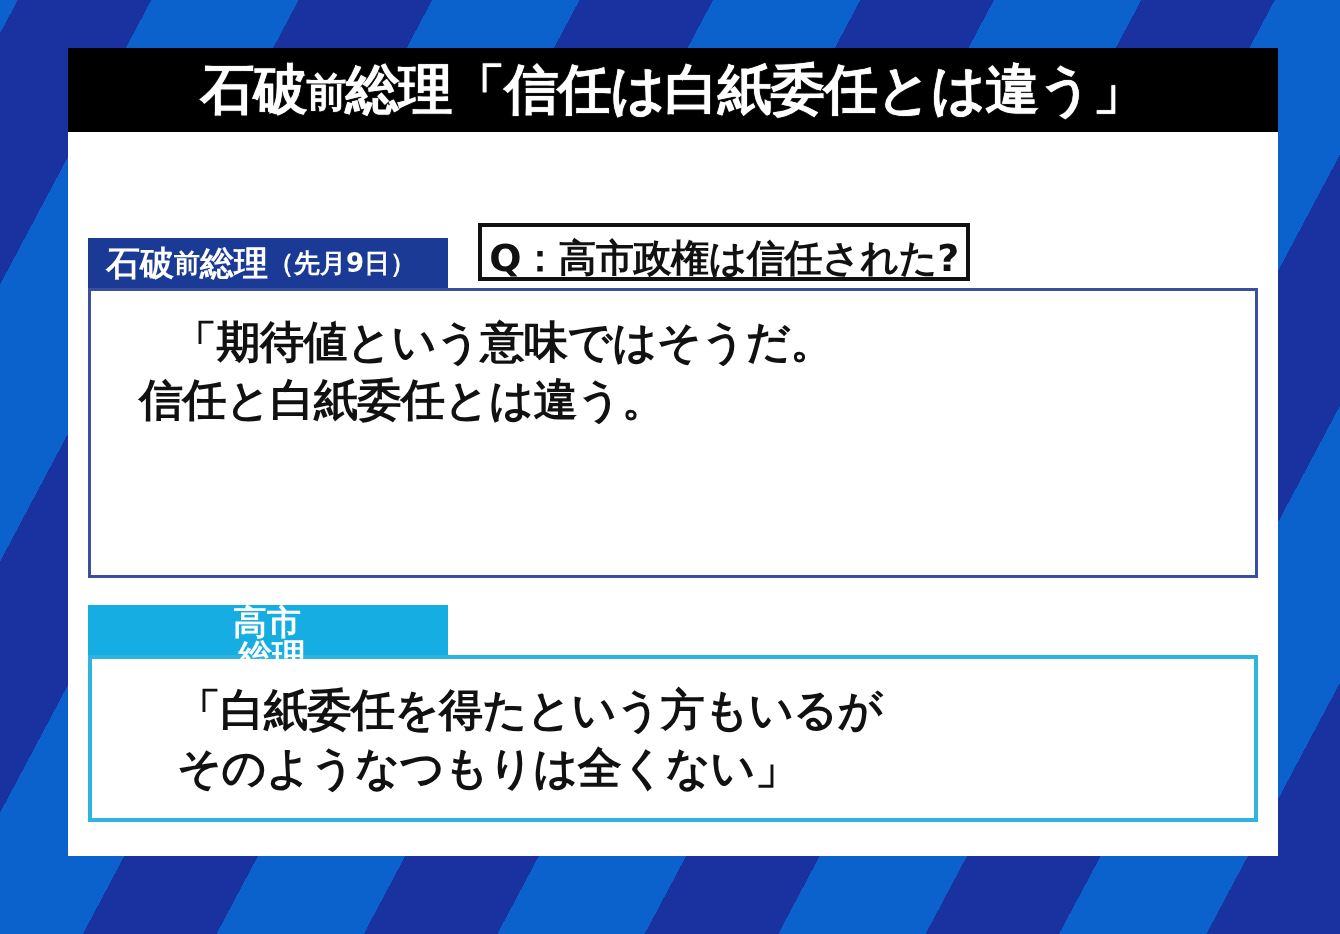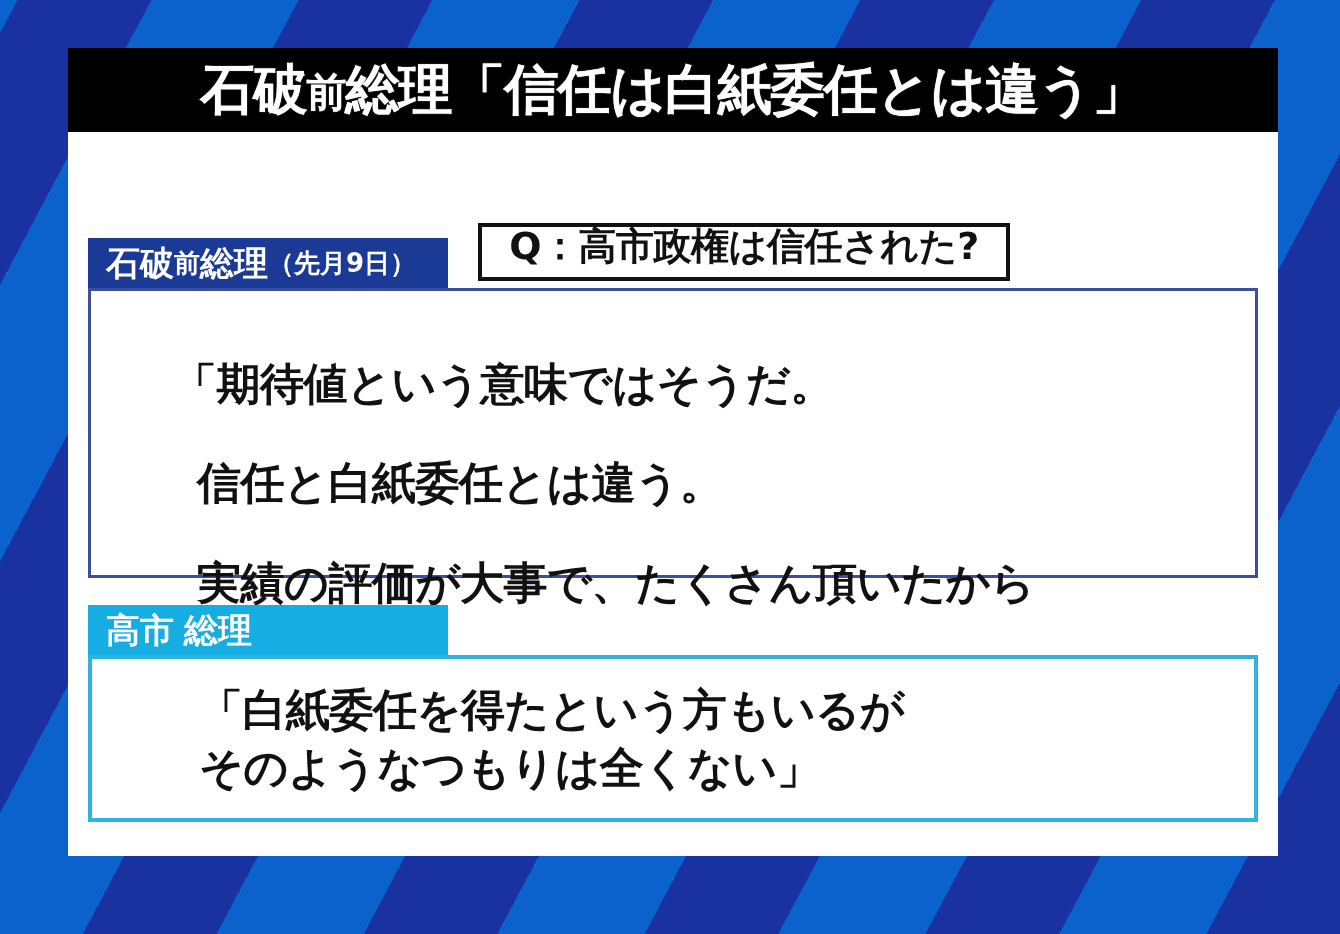--- a/index.html
+++ b/index.html
@@ -66,26 +66,26 @@
   #title-text .small {
     font-size: 40px;
     vertical-align: 2px;
   }
 
   
   #question-box {
     position: absolute;
     left: 410px;
     top: 175px;
-    width: 532px;
+    width: 492px;
     height: 58px;
     border: 4px solid #111111;
     background: #ffffff;
     display: flex;
-    align-items: flex-start;
+    align-items: flex-end;
     justify-content: center;
     box-sizing: border-box;
   }
   #question-text {
     color: #111111;
     font-size: 38px;
     font-weight: 700;
     white-space: nowrap;
     line-height: 1;
     letter-spacing: -0.5px;
@@ -107,44 +107,44 @@
     padding: 0 20px 0 18px;
     box-sizing: border-box;
     color: #ffffff;
     font-size: 34px;
     font-weight: 700;
     white-space: nowrap;
     line-height: 1;
     min-width: 360px;
   }
   .tab-blue { background: #1b3a96; }
-  .tab-cyan { background: #16aee2; }
+  .tab-cyan { background: #16aee2; flex-direction: column; }
   .speaker-tab .small { font-size: 26px; }
   .speaker-tab .mid   { font-size: 26px; }
 
   .quote-box {
     box-sizing: border-box;
     width: 1170px;
     background: #ffffff;
     padding: 22px 0 22px 0;
   }
   .quote-blue { border: 3px solid #3b4f9e; height: 290px; }
   .quote-cyan { border: 4px solid #2fb4dd; height: 167px; }
 
   .quote-line {
     color: #111111;
     font-size: 44px;
     font-weight: 700;
     line-height: 58px;
     white-space: nowrap;
     letter-spacing: -0.5px;
   }
-  .quote-blue .quote-line { padding-left: 82px; margin-top: 42px; }
-  .quote-blue .quote-line.indent { padding-left: 106px; font-family: Liberation Serif, serif; }
-  .quote-cyan .quote-line { padding-left: 107px; }
+  .quote-blue .quote-line { padding-left: 82px; }
+  .quote-blue .quote-line.indent { padding-left: 48px; }
+  .quote-cyan .quote-line { padding-left: 85px; }
   .quote-cyan .quote-line.indent { }
 </style>
 </head>
 <body>
 
 <div id="stage">
 
   <div id="bg"></div>
 
   <div id="card">
@@ -162,21 +162,20 @@
     <div class="speaker-block" id="block-ishiba">
       <div class="speaker-tab tab-blue">
         <span>石破</span>
           <span class="small">前</span>
           <span>総理</span>
           <span class="mid">（先月9日）</span>
       </div>
       <div class="quote-box quote-blue">
         <div class="quote-line">「期待値という意味ではそうだ。</div>
         <div class="quote-line indent">信任と白紙委任とは違う。</div>
-        <div class="quote-line indent">実績の評価が大事で、たくさん頂いたから</div>
       </div>
     </div>
 
     <div class="speaker-block" id="block-takaichi">
       <div class="speaker-tab tab-cyan">
         <span>高市</span>
           <span style="margin-left:10px">総理</span>
       </div>
       <div class="quote-box quote-cyan">
         <div class="quote-line">「白紙委任を得たという方もいるが</div>

